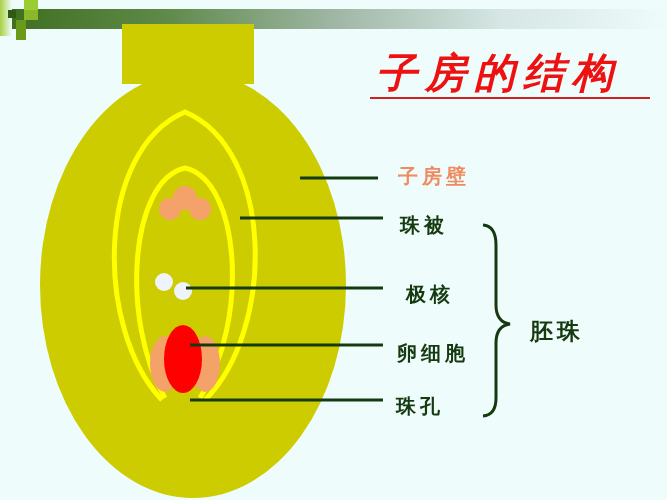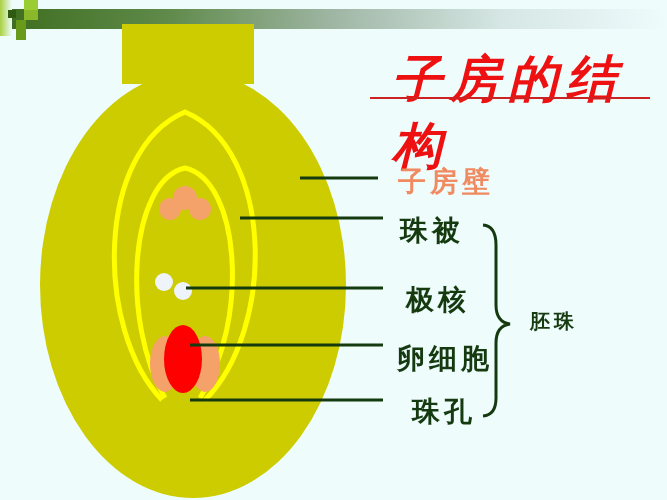--- a/index.html
+++ b/index.html
@@ -2,23 +2,23 @@
 <html><head>
 <meta charset="utf-8">
 <style>
   html, body { margin:0; padding:0; }
   body { width:667px; height:500px; overflow:hidden; background:#eefcfc; position:relative;
          font-family:"DejaVu Sans", sans-serif; }
   .topbar { position:absolute; left:0; top:9px; width:667px; height:20px;
             background:linear-gradient(90deg,#3d6d1e 0%,#5f8a4a 25%,#9fb6a4 50%,#d5e6e4 75%,#eefcfc 100%); }
   .sq { position:absolute; }
   .title { position:absolute; left:376px; top:46px; font-family:"DejaVu Serif", serif; font-style:italic;
-           font-weight:bold; font-size:50px; letter-spacing:8px; color:#ee1111;margin-left:16px; }
+           font-weight:bold; font-size:41px; letter-spacing:8px; color:#ee1111; }
   .title-line { position:absolute; left:370px; top:97px; width:280px; height:2px; background:#cc2222; }
-  .lbl { position:absolute; font-family:"DejaVu Serif", serif; font-weight:bold; font-size:28px;
+  .lbl { position:absolute; font-family:"DejaVu Serif", serif; font-weight:bold; font-size:20px;
          letter-spacing:4px; color:#153a10; }
   svg { position:absolute; left:0; top:0; }
 </style>
 </head>
 <body>
 
 <div class="topbar"></div>
 <div class="sq" style="left:0;top:0;width:12px;height:36px;background:linear-gradient(90deg,#a8d040,#eefcfc);"></div>
 <div class="sq" style="left:8px;top:10px;width:8px;height:8px;background:#2f5a12;"></div>
 <div class="sq" style="left:24px;top:0;width:14px;height:10px;background:#9acd32;"></div>
@@ -50,14 +50,14 @@
   <path d="M483,225 Q496,226 496,245 L496,305 Q496,322 510,324 Q496,326 496,343 L496,398 Q496,415 483,416" fill="none" stroke="#153a10" stroke-width="3"></path>
 </svg>
 
 <div class="title">子房的结构</div>
 <div class="title-line"></div>
 
 <div class="lbl" style="left:398px;top:163px;color:#f08a60;">子房壁</div>
 <div class="lbl" style="left:400px;top:212px;">珠被</div>
 <div class="lbl" style="left:406px;top:281px;">极核</div>
 <div class="lbl" style="left:397px;top:340px;">卵细胞</div>
-<div class="lbl" style="left:412px;top:393px;">珠孔</div>
-<div class="lbl" style="left:530px;top:308px;font-size:20px;">胚珠</div>
+<div class="lbl" style="left:396px;top:393px;">珠孔</div>
+<div class="lbl" style="left:530px;top:316px;font-size:23px;">胚珠</div>
 
 </body></html>

